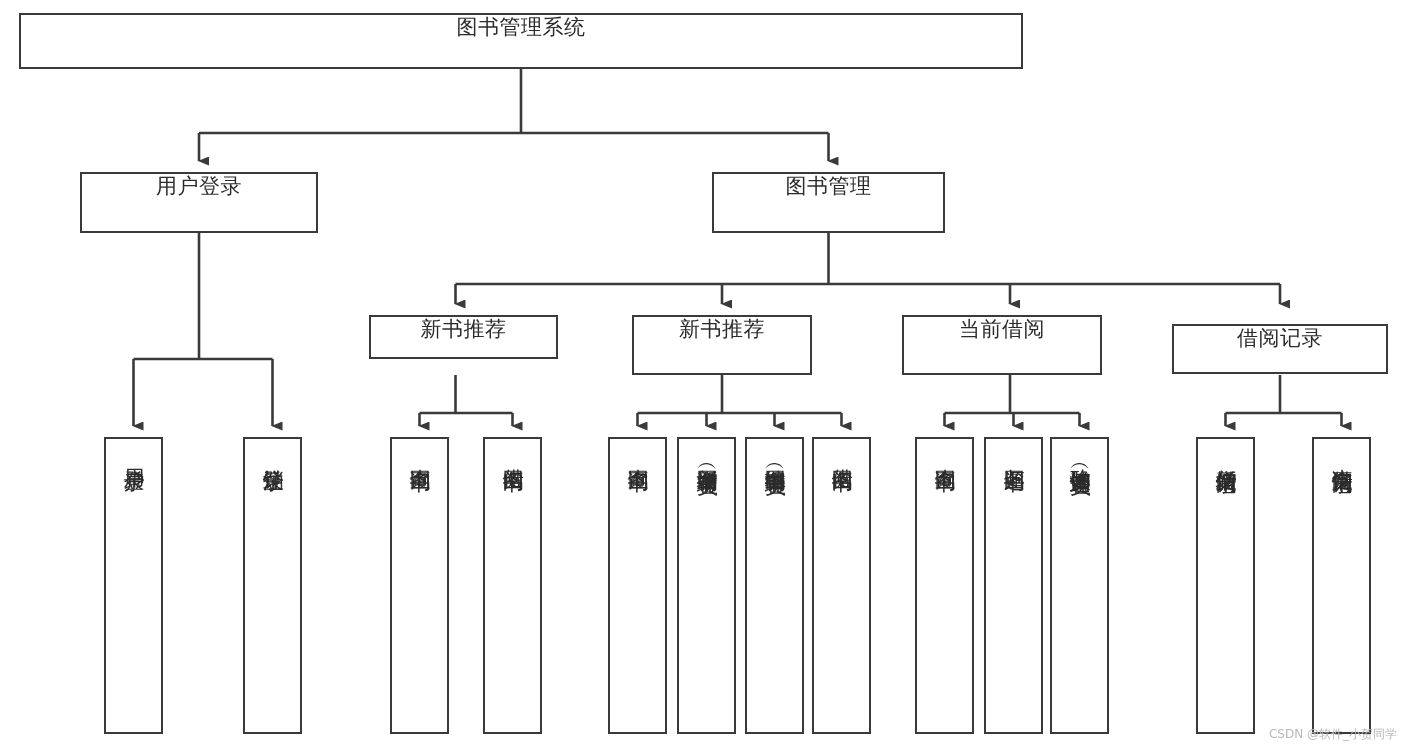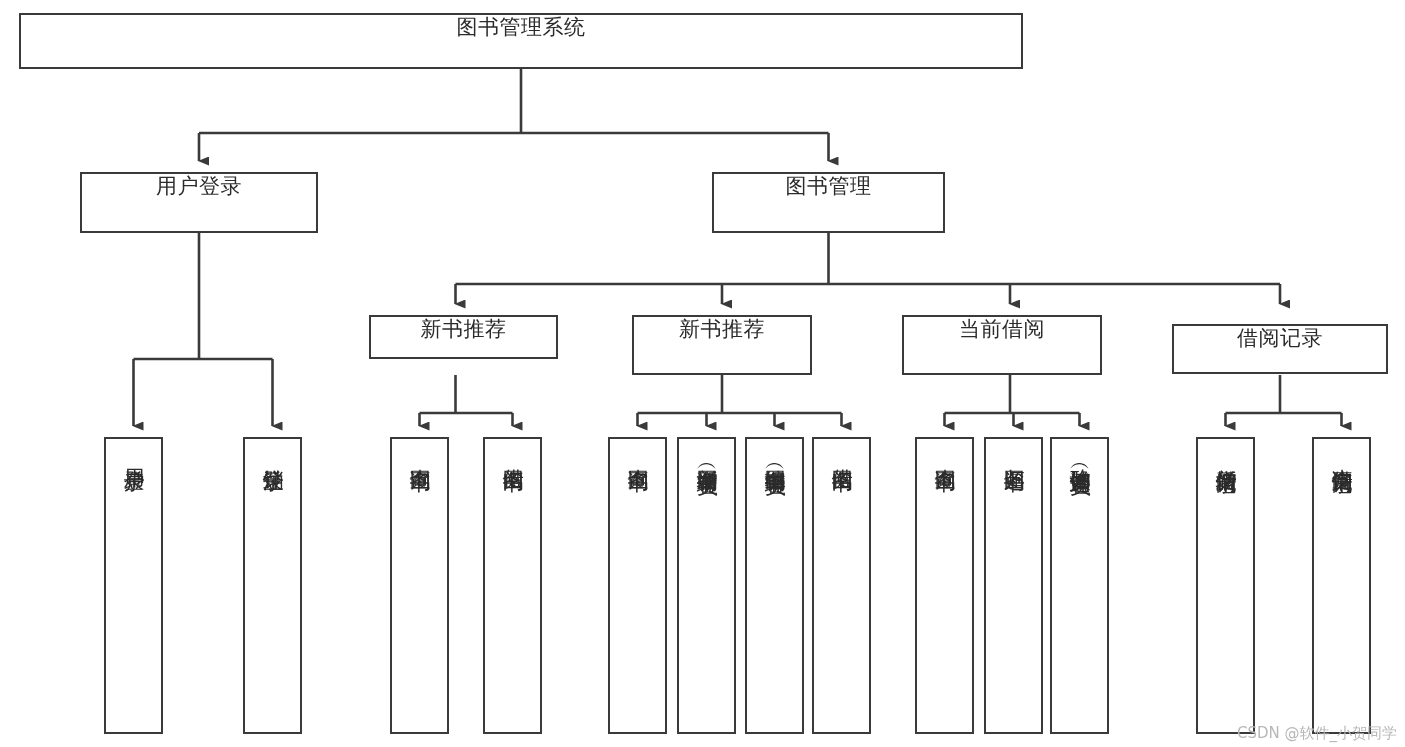--- a/index.html
+++ b/index.html
@@ -58,21 +58,21 @@
     text-orientation: upright;
     font-size: 21px;
     line-height: 1.32;
     letter-spacing: 1px;
     white-space: nowrap;
   }
   #watermark {
     position: absolute;
     right: 8px;
     bottom: 4px;
-    font-size: 15px;
+    font-size: 12px;
     color: #b8b8b8;
     z-index: 5;
     white-space: nowrap;
     font-family: "DejaVu Sans", "Liberation Sans", sans-serif;
   }
 </style>
 </head>
 <body>
 
 <div id="canvas">

